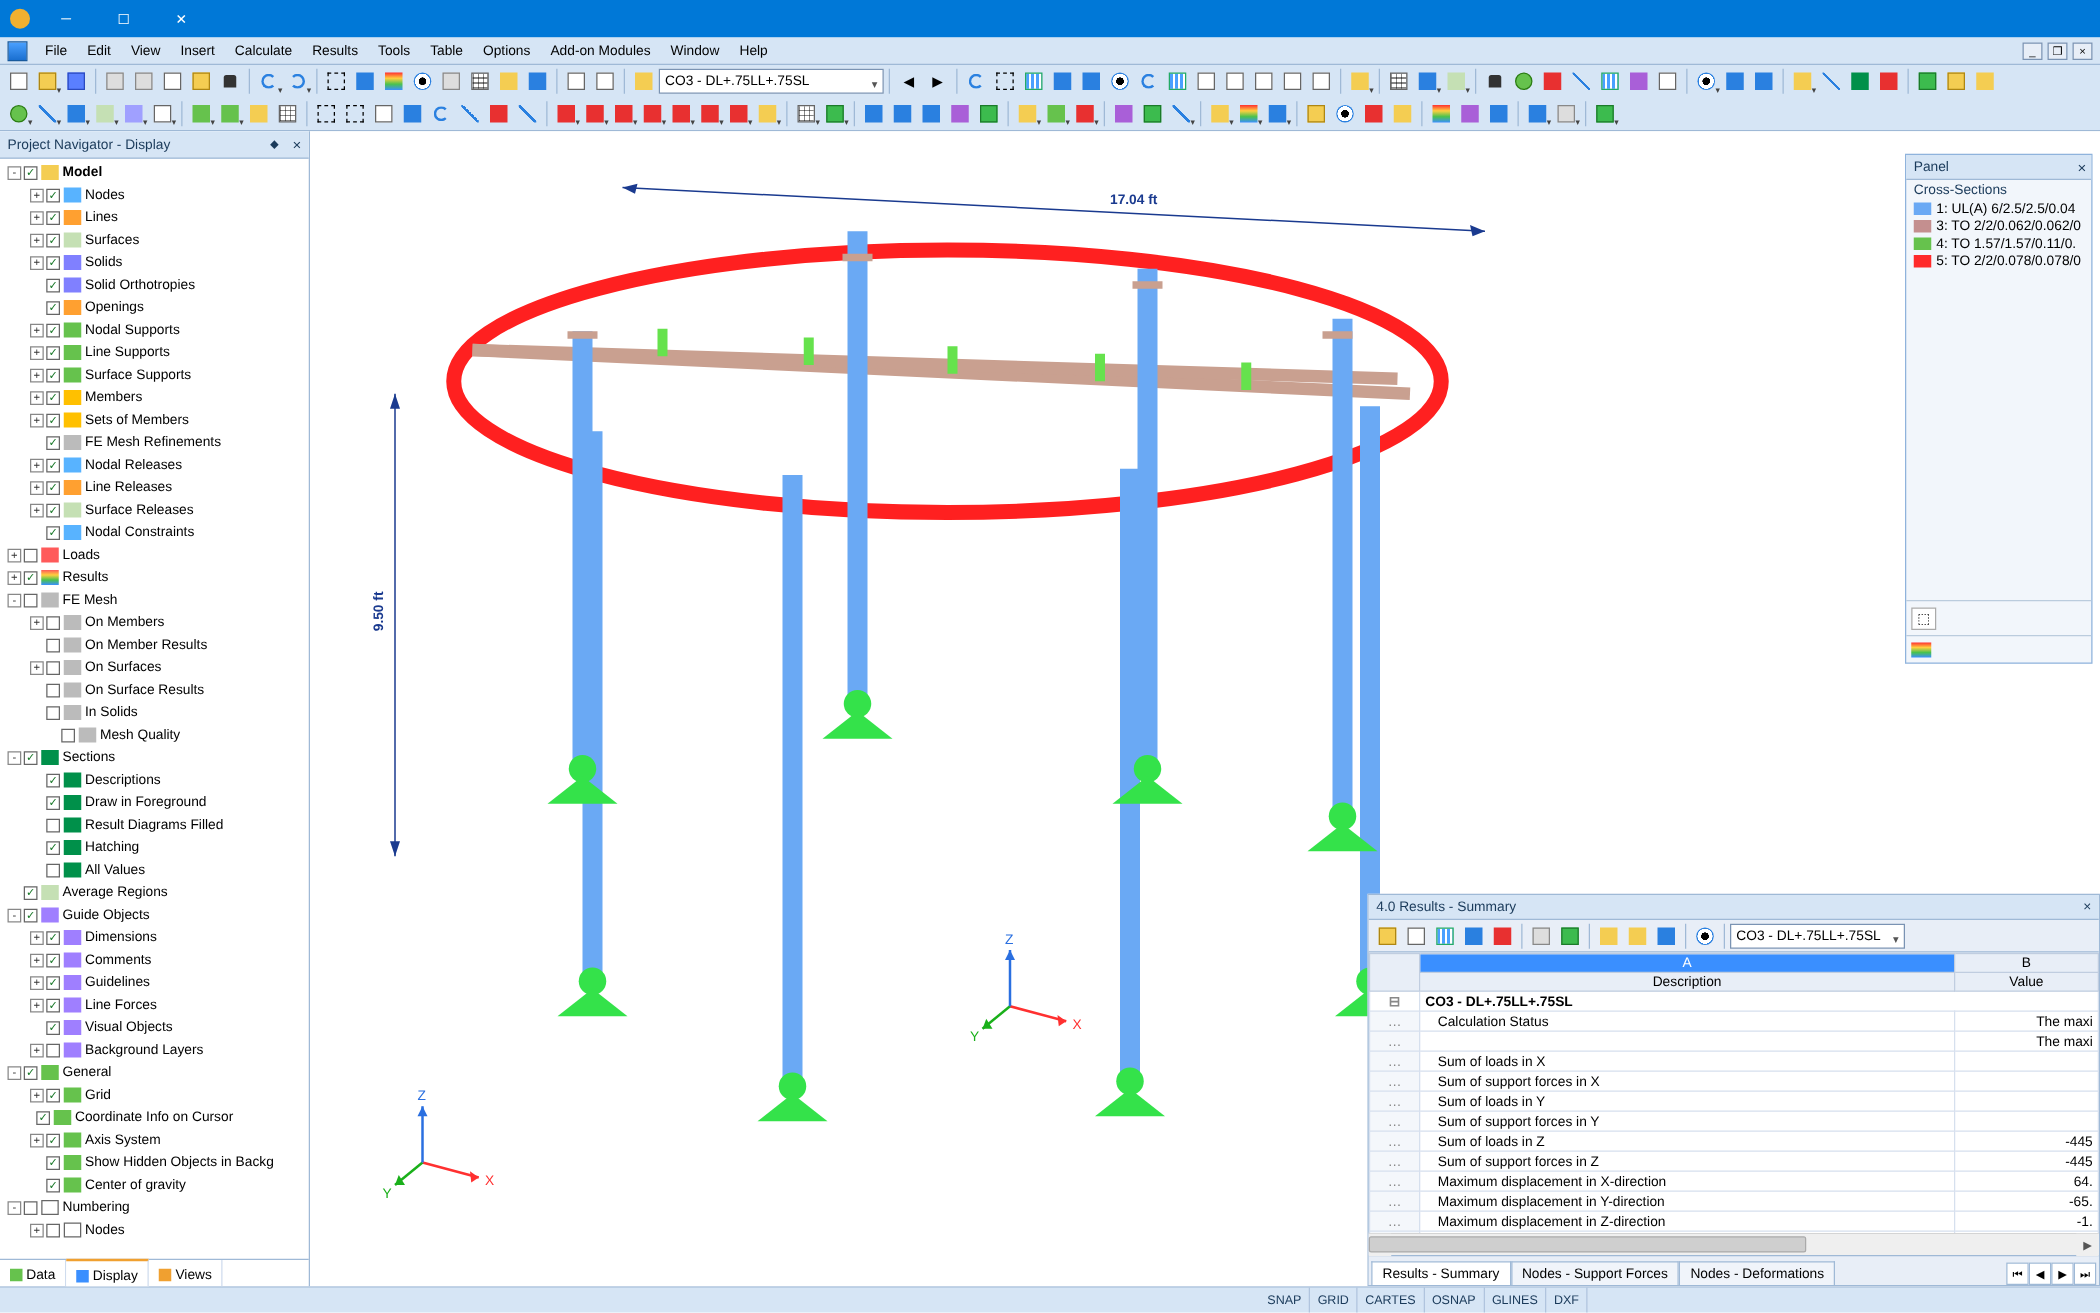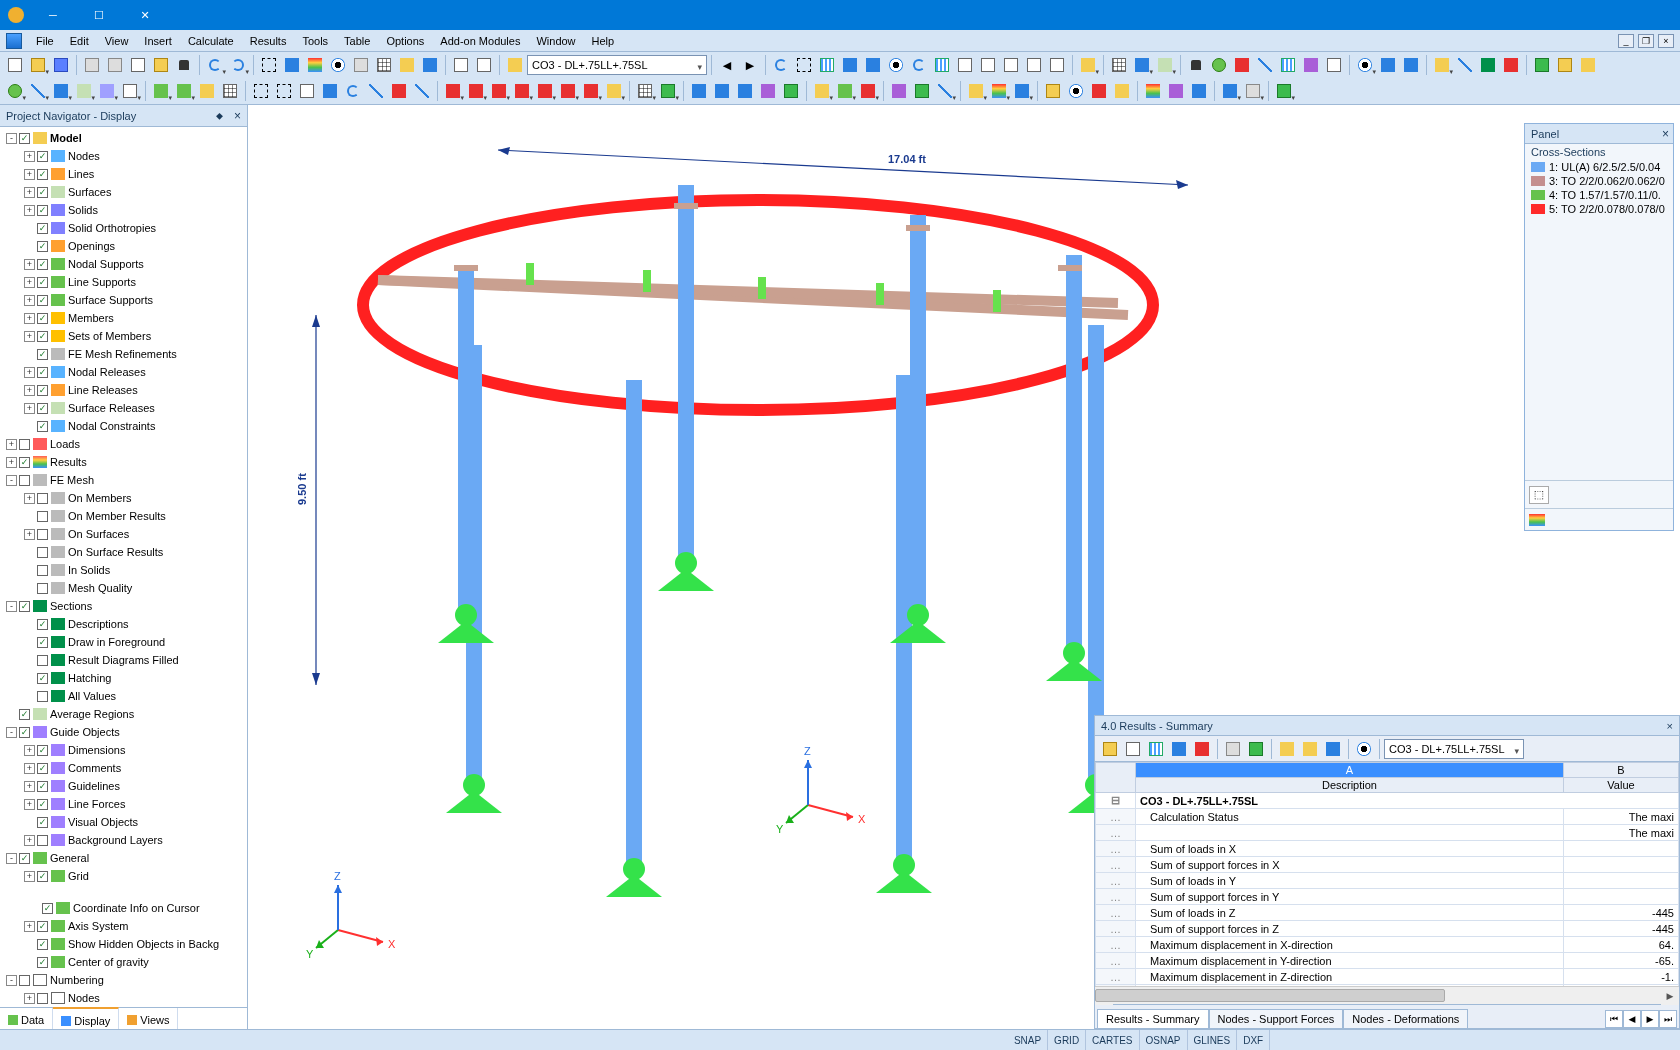--- a/index.html
+++ b/index.html
@@ -709,21 +709,21 @@
           <span class="tree-chk"></span>
           <span class="tree-icon ti-mesh"></span>
           <span>On Surface Results</span>
         </div>
         <div class="tree-item" style="padding-left: 24px;">
           <span style="width: 13px; display: inline-block;"></span>
           <span class="tree-chk"></span>
           <span class="tree-icon ti-mesh"></span>
           <span>In Solids</span>
         </div>
-        <div class="tree-item" style="padding-left: 24px;">
+        <div class="tree-item" style="padding-left: 36px;">
           <span style="width: 13px; display: inline-block;"></span>
           <span class="tree-chk"></span>
           <span class="tree-icon ti-mesh"></span>
           <span>Mesh Quality</span>
         </div>
         <div class="tree-item" style="padding-left: 6px;">
           <span class="tree-exp">-</span>
           <span class="tree-chk on"></span>
           <span class="tree-icon ti-section"></span>
           <span>Sections</span>
@@ -811,21 +811,21 @@
           <span class="tree-chk on"></span>
           <span class="tree-icon ti-general"></span>
           <span>General</span>
         </div>
         <div class="tree-item" style="padding-left: 24px;">
           <span class="tree-exp">+</span>
           <span class="tree-chk on"></span>
           <span class="tree-icon ti-general"></span>
           <span>Grid</span>
         </div>
-        <div class="tree-item" style="padding-left: 29px; margin-top: 14px;">
+        <div class="tree-item" style="padding-left: 16px;">
           <span style="width: 13px; display: inline-block;"></span>
           <span class="tree-chk on"></span>
           <span class="tree-icon ti-general"></span>
           <span>Coordinate Info on Cursor</span>
         </div>
         <div class="tree-item" style="padding-left: 24px;">
           <span class="tree-exp">+</span>
           <span class="tree-chk on"></span>
           <span class="tree-icon ti-general"></span>
           <span>Axis System</span>

